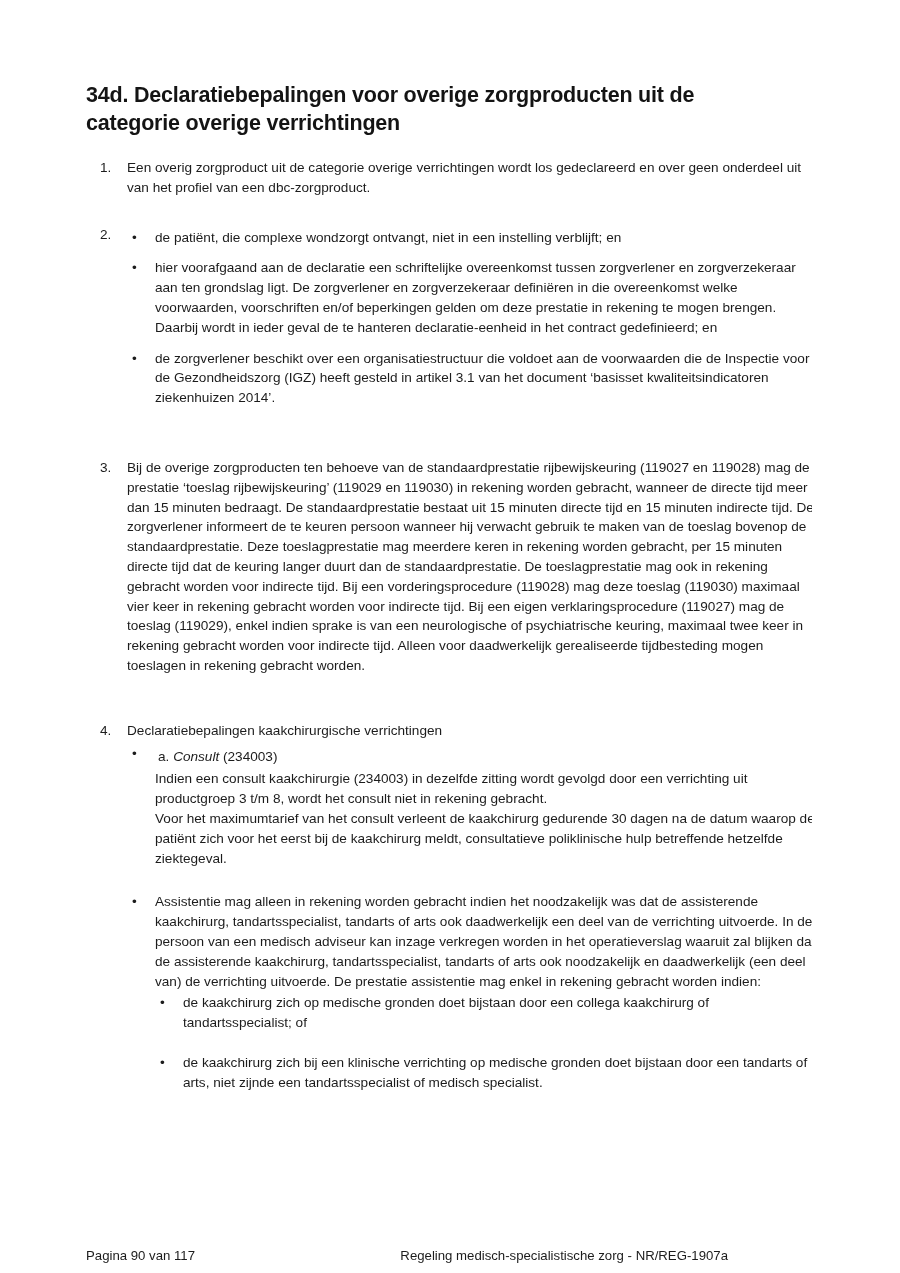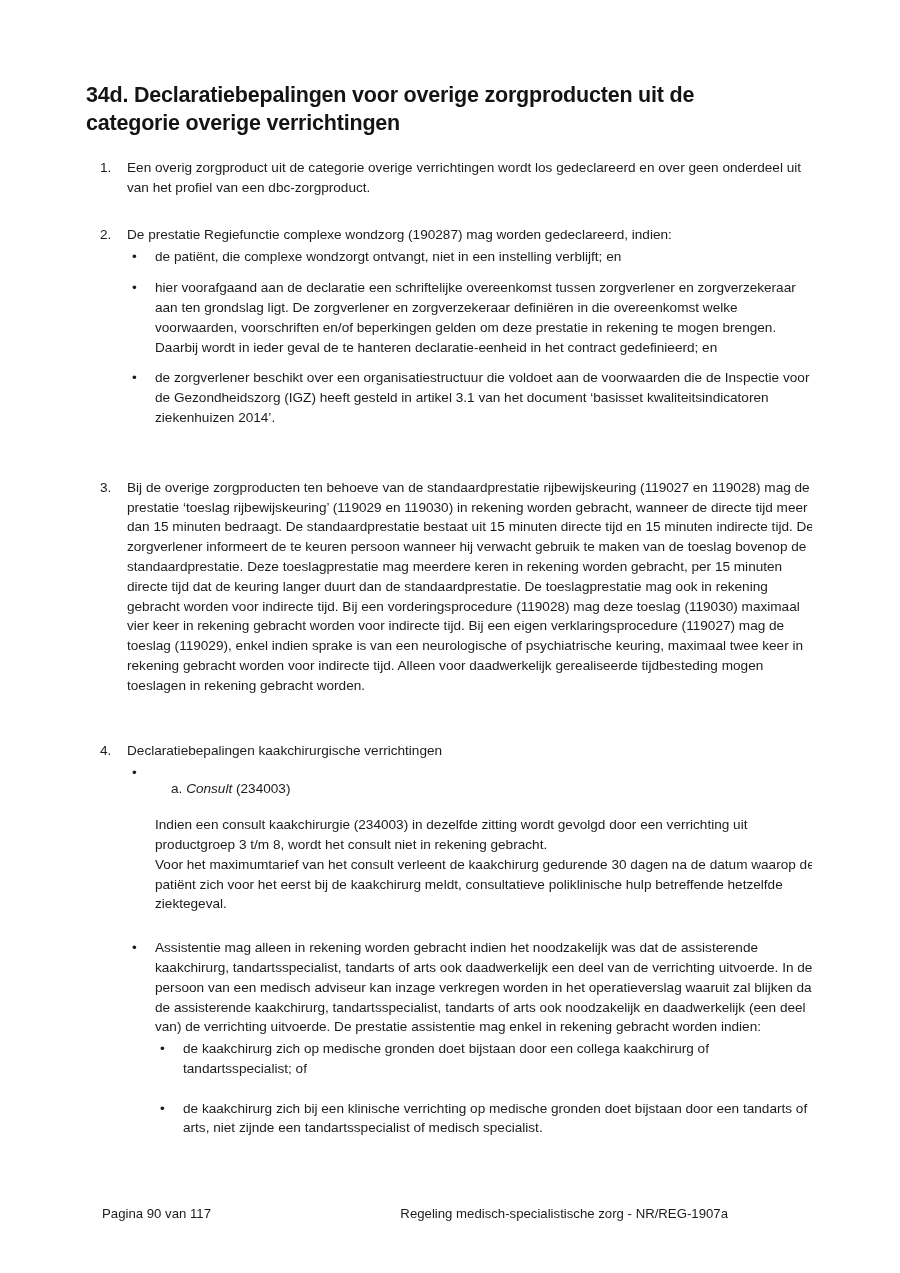--- a/index.html
+++ b/index.html
@@ -37,34 +37,33 @@
   .item.m2 { margin-bottom:50px; }
   .item.m3 { margin-bottom:45px; }
   .num { flex:0 0 27px; }
   .ibody { flex:1; min-width:0; }
   .para { margin:0; }
   .bullet { display:flex; margin-top:3px; }
   .bullet + .bullet { margin-top:11px; }
   .bullet.gap-large { margin-top:24px; }
   .dot { flex:0 0 28px; padding-left:5px; box-sizing:border-box; }
   .bbody { flex:1; min-width:0; }
-  .blabel { margin:16px; }
+  .blabel { margin:3px; }
   .blabel i { font-style:italic; }
   .sub-bullet { display:flex; margin-top:2px; }
   .sub-bullet + .sub-bullet { margin-top:20px; }
   .footer {
     position:absolute;
     left:86px;
     right:84px;
-    top:1206px;
+    top:1248px;
     display:flex;
     justify-content:space-between;
     font-size:13.2px;
     color:#1c1c1c;
-    margin-left:16px;
   }
 </style>
 </head>
 <body>
 
 <div class="page">
 
   <h1 class="title">34d. Declaratiebepalingen voor overige zorgproducten uit de categorie overige verrichtingen</h1>
 
   <div class="content">
@@ -72,21 +71,20 @@
     <div class="item m1">
       <span class="num">1.</span>
       <div class="ibody">
         <p class="para">Een overig zorgproduct uit de categorie overige verrichtingen wordt los gedeclareerd en over geen onderdeel uit van het profiel van een dbc-zorgproduct.</p>
       </div>
     </div>
 
     <div class="item m2">
       <span class="num">2.</span>
       <div class="ibody">
-        <p class="para">De prestatie Regiefunctie complexe wondzorg (190287) mag worden gedeclareerd, indien:</p>
 
         <div class="bullet">
           <span class="dot">•</span>
           <div class="bbody">
             <p class="para">de patiënt, die complexe wondzorgt ontvangt, niet in een instelling verblijft; en</p>
           </div>
         </div>
 
         <div class="bullet">
           <span class="dot">•</span>

